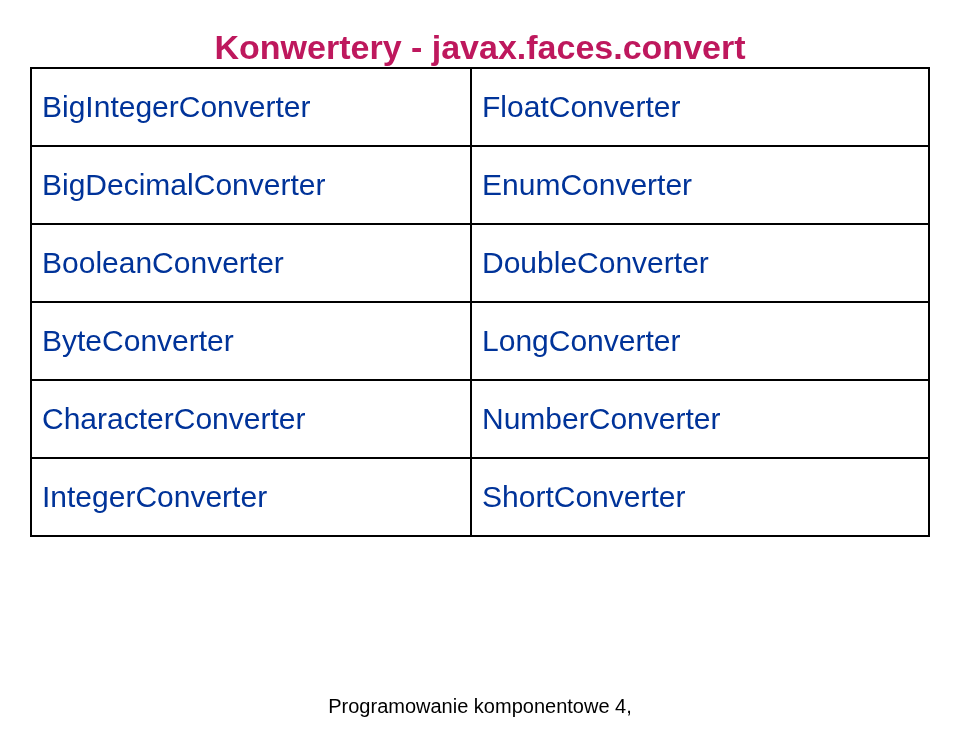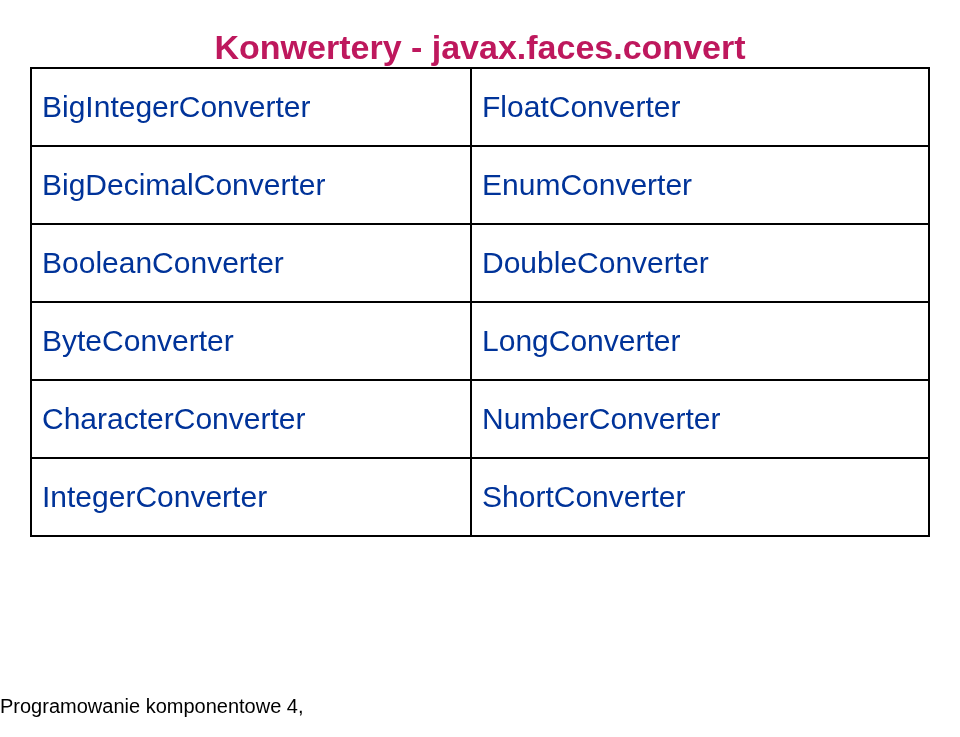--- a/index.html
+++ b/index.html
@@ -38,21 +38,21 @@
       height: 78px;
     }
     .converter-table td:first-child {
       width: 49%;
     }
     .footer {
       position: absolute;
       bottom: 18px;
       left: 0;
       right: 0;
-      text-align: left;
+      text-align: center;
       font-size: 20px;
       color: #000000;
       line-height: 1.3;
     }
   </style>
 </head>
 <body>
 
 <div class="page">
   <h1 class="title">Konwertery - javax.faces.convert</h1>

